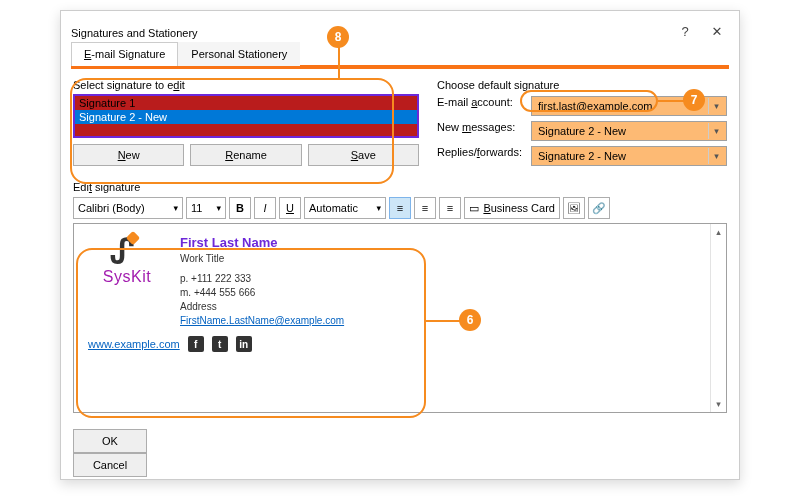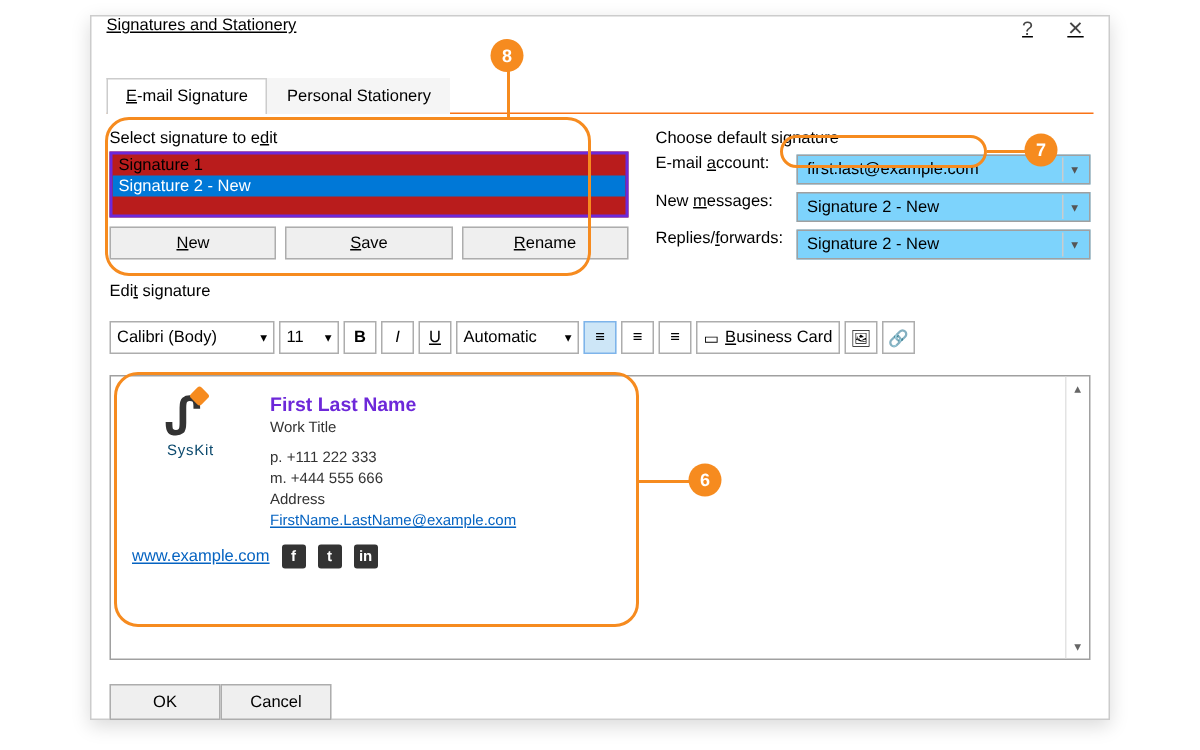--- a/index.html
+++ b/index.html
@@ -3,58 +3,58 @@
 <meta charset="utf-8">
 <style>
   * { box-sizing: border-box; font-family: "Segoe UI", Tahoma, sans-serif; }
   body { margin:0; background:#fff; }
   .stage { position:relative; width:800px; height:500px; }
   .dialog {
     position:absolute; left:60px; top:10px; width:680px; height:470px;
     background:#fff; border:1px solid #ccc; box-shadow:0 4px 12px rgba(0,0,0,.15);
     font-size:11px; color:#000;
   }
-  .titlebar { display:flex; align-items:flex-start; height:28px; padding:0 6px 0 10px;text-decoration:underline; }
+  .titlebar { display:flex; align-items:flex-end; height:28px; padding:0 6px 0 10px; }
   .title { flex:1; }
   .tb-btn { width:32px; text-align:center; font-size:13px; color:#444; cursor:default;}
-  .tabs { display:flex; border-bottom:1px solid #f97316; margin:12px 10px 0; }
+  .tabs { display:flex; border-bottom:4px solid #f97316; margin:2px 10px 0; }
   .tab { padding:5px 12px 6px; border:1px solid transparent; border-bottom:none; position:relative; top:1px; background:#f5f5f5;}
   .tab.active { border-color:#ccc; background:#fff; }
   .body { padding:6px 12px 10px; }
   .row { display:flex; gap:18px; }
   .left { flex:1; }
   .right { width:290px; }
   .sect-label { margin:4px 0 3px; }
   .siglist { border:2px solid #6d28d9; height:44px; overflow:hidden; background:#b91c1c; }
   .sigitem { padding:1px 4px; }
   .sigitem.sel { background:#0078d7; color:#fff; }
   .btnrow { display:flex; gap:6px; margin-top:6px; }
   .wbtn { flex:1; height:22px; border:1px solid #adadad; background:#efefef; font-size:11px; display:flex; align-items:center; justify-content:center; }
   .field { display:flex; align-items:flex-start; gap:6px; margin:5px 0; }
   .field label { width:88px; }
-  .dropdown { flex:1; display:flex; align-items:center; justify-content:space-between; border:1px solid #a0a0a0; height:20px; padding:0 2px 0 6px; background:#7dd3fc; }
+  .dropdown { flex:1; display:flex; align-items:center; justify-content:space-between; border:1px solid #a0a0a0; height:20px; padding:0 2px 0 6px; background:#fdba74; }
   .dd-caret { width:16px; height:16px; display:flex; align-items:center; justify-content:center; border-left:1px solid #ccc; color:#555; font-size:9px; }
-  .toolbar { display:flex; align-items:center; gap:3px; margin:14px 0; }
+  .toolbar { display:flex; align-items:center; gap:3px; margin:4px 0; }
   .tool { height:22px; border:1px solid #adadad; background:#fff; display:flex; align-items:center; padding:0 4px; font-size:11px; }
   .tool.sm { width:22px; justify-content:center; padding:0; }
   .tool.sel { background:#cde6f7; border-color:#7eb4ea; }
   .editor { border:1px solid #a0a0a0; height:190px; padding:10px 14px; position:relative; background:#fff; overflow:hidden; }
   .scrollbar { position:absolute; right:0; top:0; width:16px; height:100%; border-left:1px solid #e3e3e3; }
   .scrollbar .up, .scrollbar .down { height:16px; display:flex; align-items:center; justify-content:center; color:#666; font-size:9px; }
   .signature { display:flex; gap:14px; }
   .logo { width:78px; text-align:center; }
   .logo .glyph { font-size:34px; font-weight:600; color:#333; line-height:1; }
   .logo .glyph::after { content:""; display:inline-block; width:10px; height:10px; background:#f68b1f; border-radius:2px; transform:translate(-6px,-20px) rotate(45deg); }
-  .logo .word { font-size:10px; color:#0c4a6e; letter-spacing:.5px; }
+  .logo .word { font-size:16px; color:#a21caf; letter-spacing:.5px; }
   .sigtxt .name { color:#6d28d9; font-weight:600; font-size:13px; }
   .sigtxt div { line-height:1.4; font-size:10px; color:#333; }
   .sigtxt .mail, .links a { color:#0563c1; text-decoration:underline; }
   .links { margin-top:8px; display:flex; align-items:center; gap:8px; }
   .soc { width:16px; height:16px; background:#333; color:#fff; display:flex; align-items:center; justify-content:center; font-size:10px; font-weight:bold; border-radius:2px;}
-  .footer { display:flex; justify-content:flex-start; gap:0; padding:6px 12px; }
+  .footer { display:flex; justify-content:space-between; gap:0; padding:6px 12px;flex-direction:column; }
   .fbtn { width:74px; height:24px; border:1px solid #adadad; background:#efefef; display:flex; align-items:center; justify-content:center; }
   .callout-ring { position:absolute; border:2px solid #f68b1f; border-radius:16px; pointer-events:none; }
   .callout-num { position:absolute; width:22px; height:22px; border-radius:50%; background:#f68b1f; color:#fff; font-weight:bold; display:flex; align-items:center; justify-content:center; font-size:12px; pointer-events:none; }
   .callout-line { position:absolute; background:#f68b1f; height:2px; pointer-events:none; }
   .callout-lineV { position:absolute; background:#f68b1f; width:2px; pointer-events:none; }
   .u { text-decoration:underline; }
 </style>
 </head>
 <body>
 
@@ -77,24 +77,24 @@
           <div class="sect-label">Select signature to e<span class="u">d</span>it</div>
           <div class="siglist">
             <div class="sigitem">Signature 1</div>
             <div class="sigitem sel">Signature 2 - New</div>
           </div>
           <div class="btnrow">
             <div class="wbtn">
                 <span><span class="u">N</span>ew</span>
               </div>
             <div class="wbtn">
-                <span><span class="u">S</span>ave</span>
+                <span><span class="u">R</span>ename</span>
               </div>
             <div class="wbtn">
-                <span><span class="u">R</span>ename</span>
+                <span><span class="u">S</span>ave</span>
               </div>
           </div>
         </div>
         <div class="right">
           <div class="sect-label">Choose default signature</div>
           <div class="field">
             <label>E-mail <span class="u">a</span>ccount:</label>
             <div class="dropdown">
               <span>first.last@example.com</span>
               <span class="dd-caret">▾</span>

